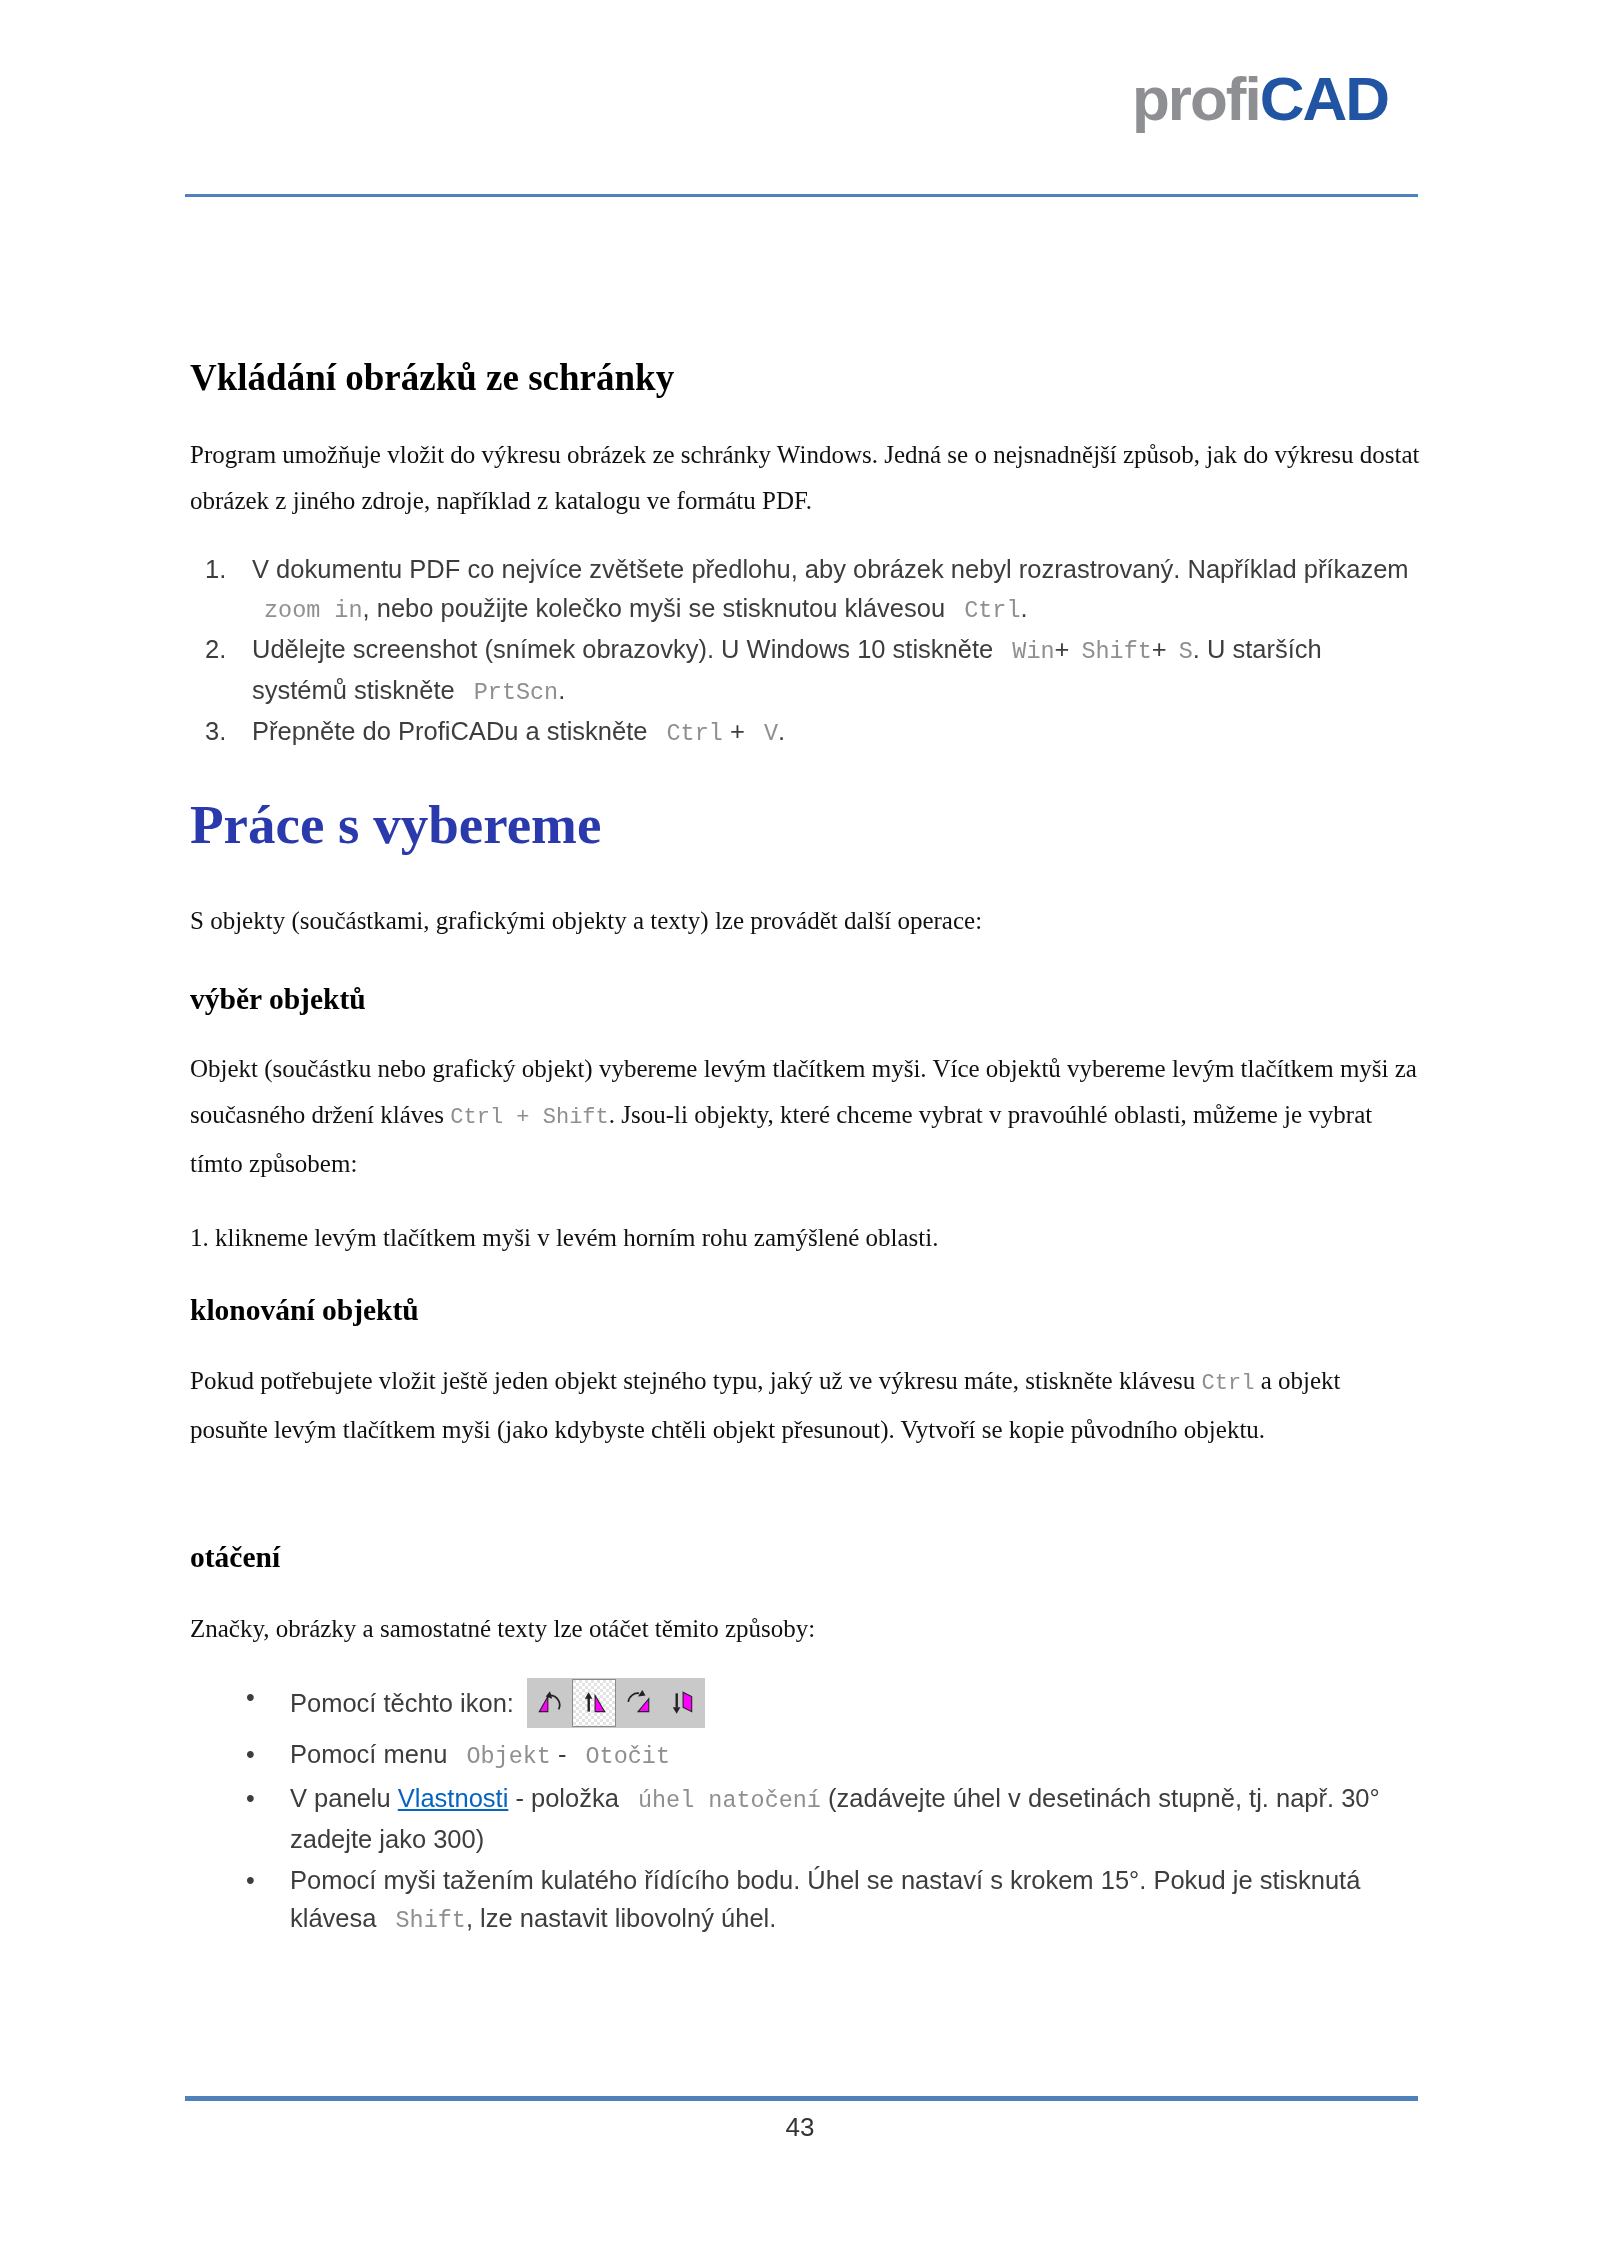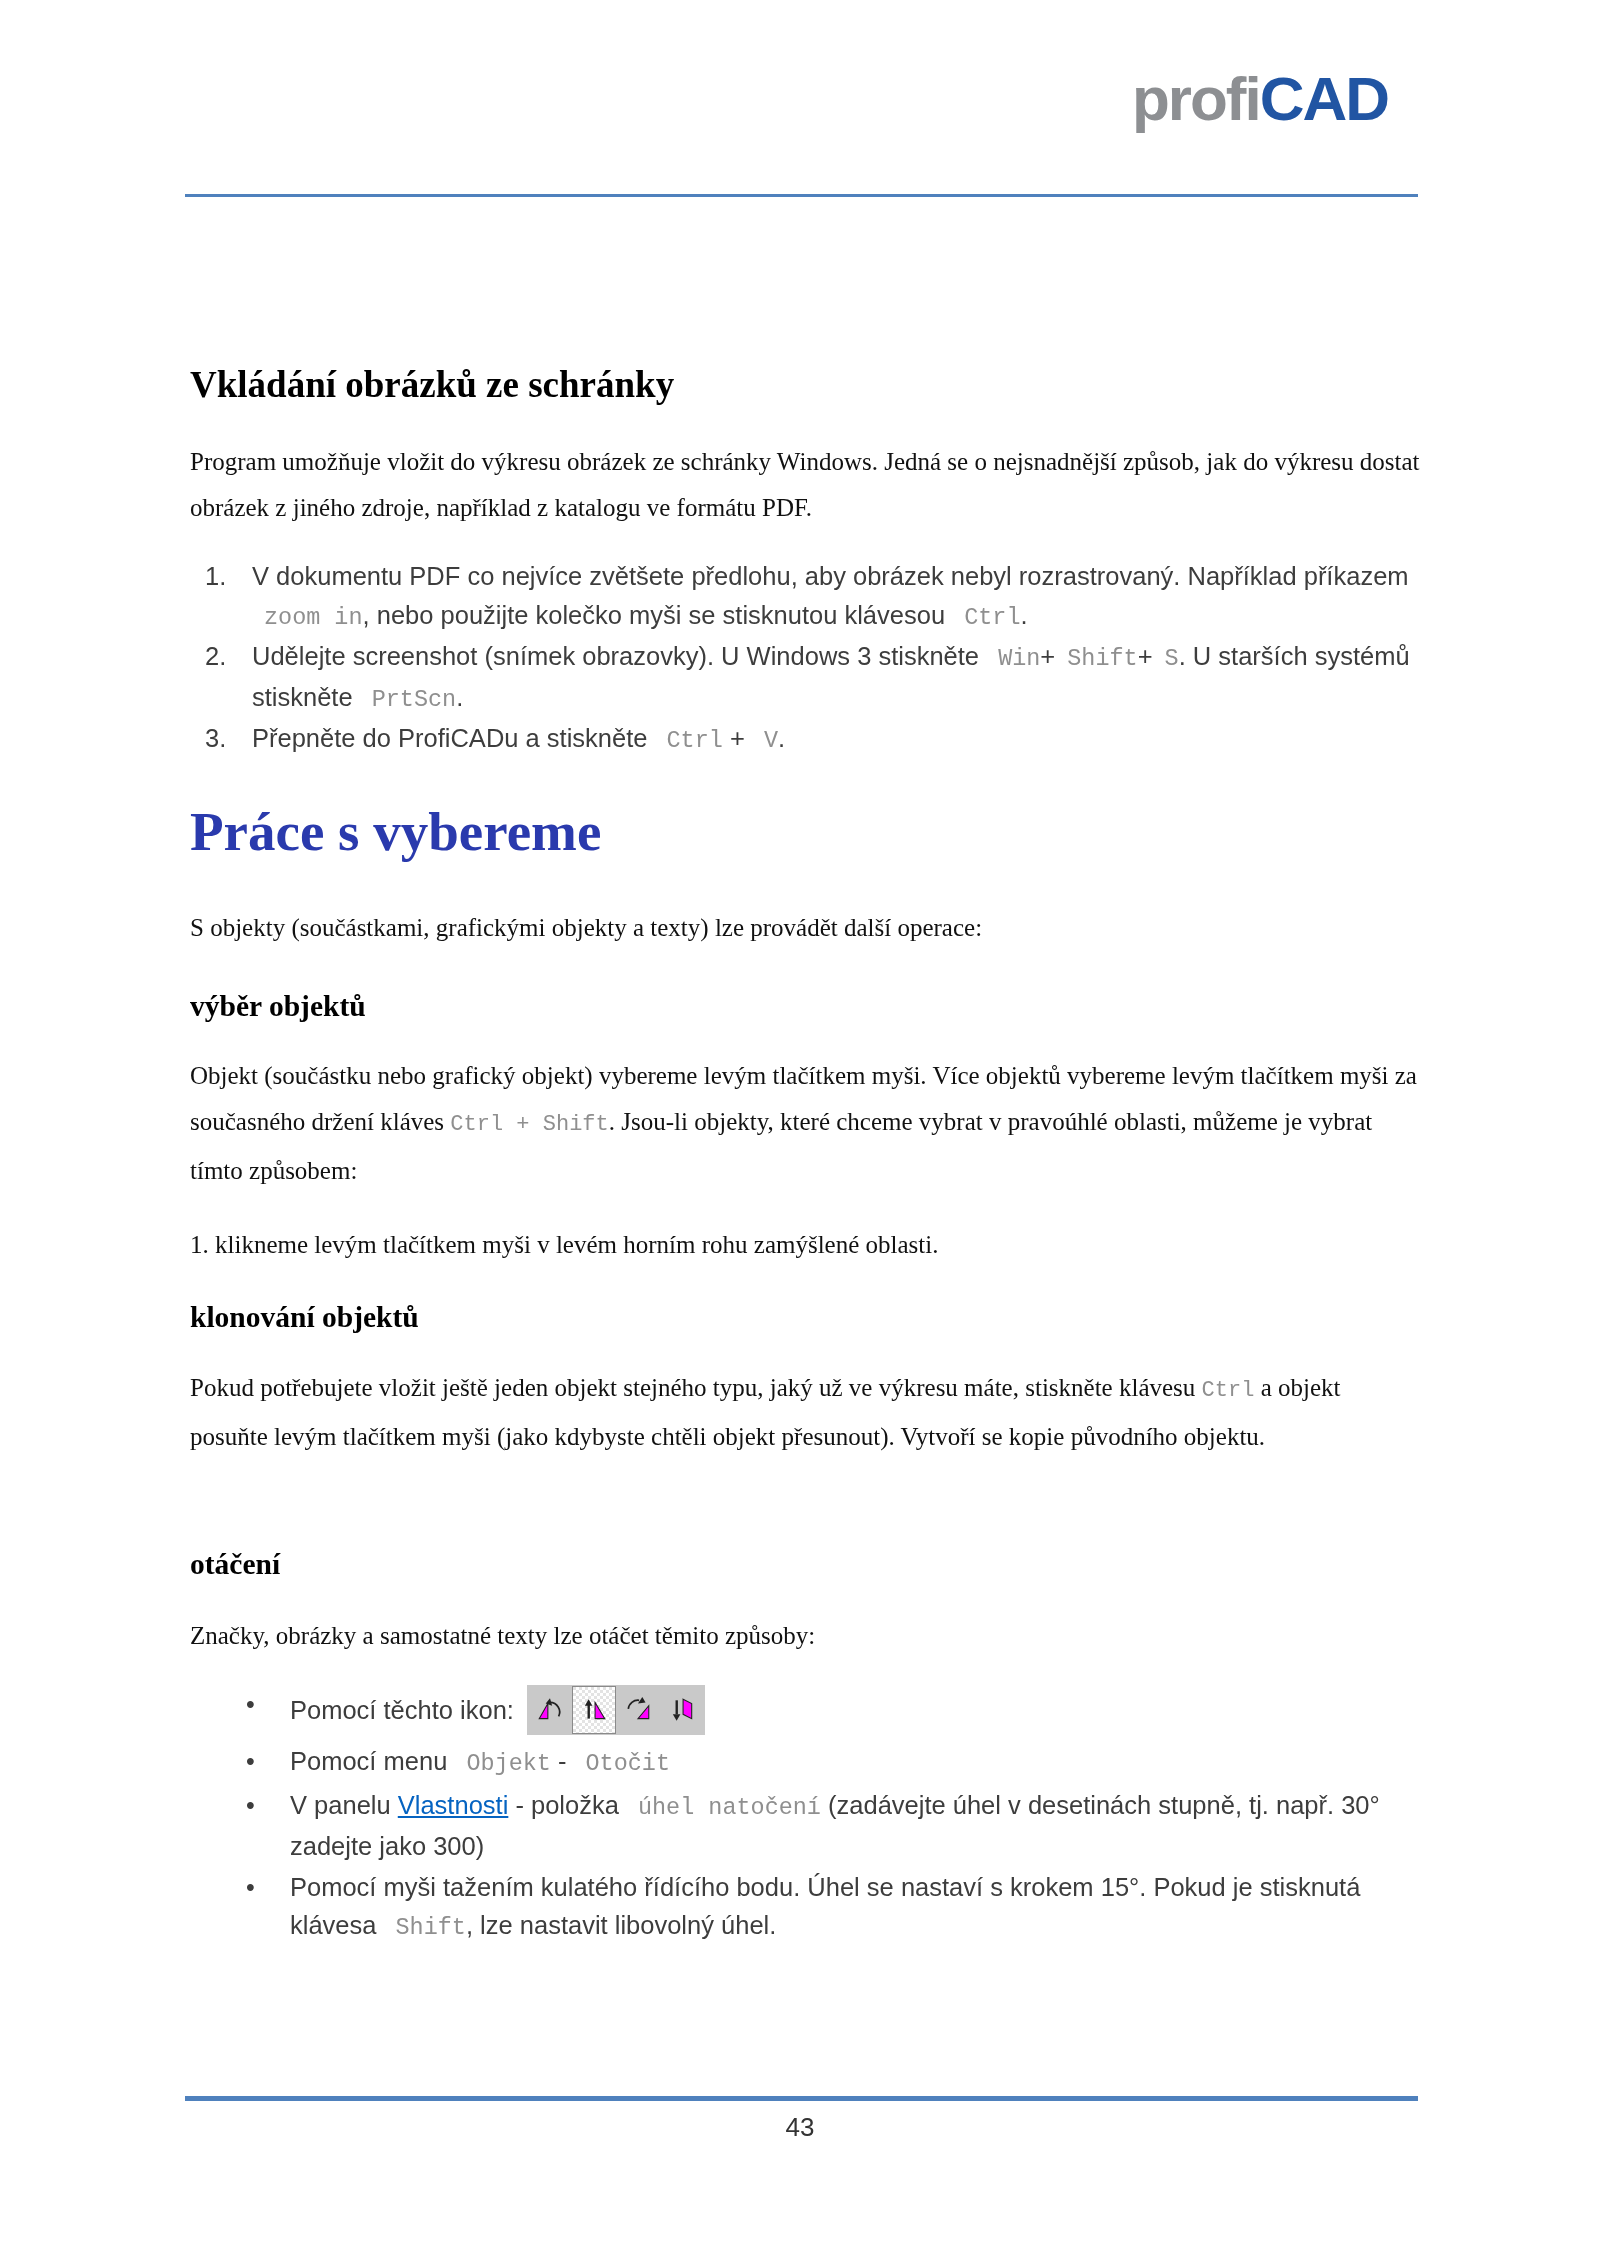--- a/index.html
+++ b/index.html
@@ -14,21 +14,21 @@
   .logo-profi { color:#8d8f92; font-weight:600; }
   .logo-cad   { color:#2155a3; font-weight:800; }
   .header-rule { position:absolute; left:185px; right:182px; top:194px; height:3px; background:#4f81bd; }
 
   
   .footer-rule { position:absolute; left:185px; right:182px; top:2096px; height:5px; background:#4f81bd; }
   .page-number { position:absolute; left:190px; width:1220px; top:2112px; text-align:center;
                  font-family:"Liberation Sans", sans-serif; font-size:26px; color:#333; }
 
   
-  .content { position:absolute; left:190px; top:248px; width:1230px; }
+  .content { position:absolute; left:190px; top:241px; width:1230px; }
 
   .h2 { font-size:37px; font-weight:bold; margin:113px 0 0 0; line-height:1.3; color:#000; }
   .h1 { font-size:55px; font-weight:bold; margin:38px 0 0 0; line-height:1.25; color:#2a3aad; }
   .h3 { font-size:29.5px; font-weight:bold; margin:36px 0 0 0; line-height:1.3; color:#000; }
   .h3.gap-before { margin-top:85px; }
 
   p.serif { font-size:25px; line-height:46px; margin:30px 0 0 0; }
   p.serif.tight { margin-top:28px; }
 
   .mono-in-serif { font-family:"Liberation Mono", monospace; font-size:0.88em; color:#8f8f8f; }
@@ -75,21 +75,21 @@
 
     <p class="serif">Program umožňuje vložit do výkresu obrázek ze schránky Windows. Jedná se o nejsnadnější způsob, jak do výkresu dostat obrázek z jiného zdroje, například z katalogu ve formátu PDF.</p>
 
     <ol class="steps">
       <li>
         <span class="step-num">1.</span>
         <span class="step-text"><span>V dokumentu PDF co nejvíce zvětšete předlohu, aby obrázek nebyl rozrastrovaný. Například příkazem </span><span class="mono">zoom in</span><span>, nebo použijte kolečko myši se stisknutou klávesou </span><span class="mono">Ctrl</span><span>.</span></span>
       </li>
       <li>
         <span class="step-num">2.</span>
-        <span class="step-text"><span>Udělejte screenshot (snímek obrazovky). U Windows 3 stiskněte </span><span class="mono">Win</span><span>+</span><span class="mono">Shift</span><span>+</span><span class="mono">S</span><span>. U starších systémů stiskněte </span><span class="mono">PrtScn</span><span>.</span></span>
+        <span class="step-text"><span>Udělejte screenshot (snímek obrazovky). U Windows 10 stiskněte </span><span class="mono">Win</span><span>+</span><span class="mono">Shift</span><span>+</span><span class="mono">S</span><span>. U starších systémů stiskněte </span><span class="mono">PrtScn</span><span>.</span></span>
       </li>
       <li>
         <span class="step-num">3.</span>
         <span class="step-text"><span>Přepněte do ProfiCADu a stiskněte </span><span class="mono">Ctrl</span><span> + </span><span class="mono">V</span><span>.</span></span>
       </li>
     </ol>
 
     <h1 class="h1">Práce s vybereme</h1>
 
     <p class="serif" style="margin-top:38px">S objekty (součástkami, grafickými objekty a texty) lze provádět další operace:</p>

